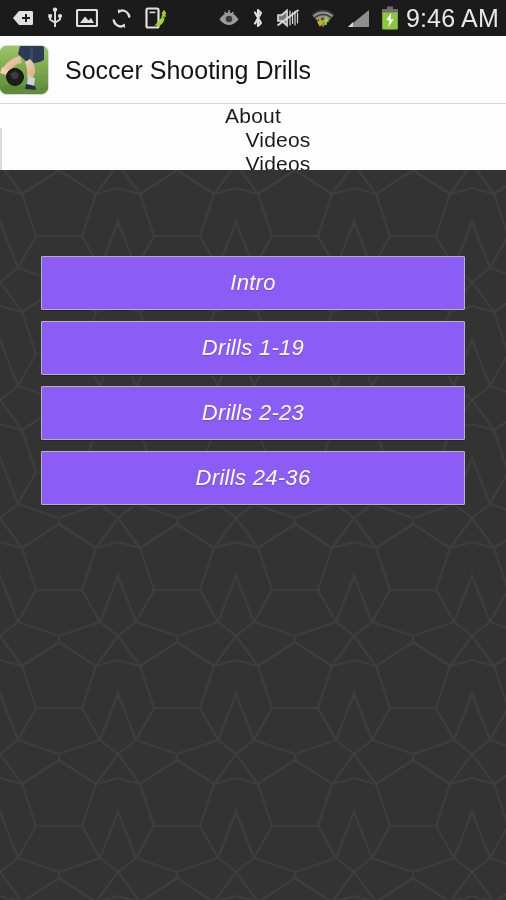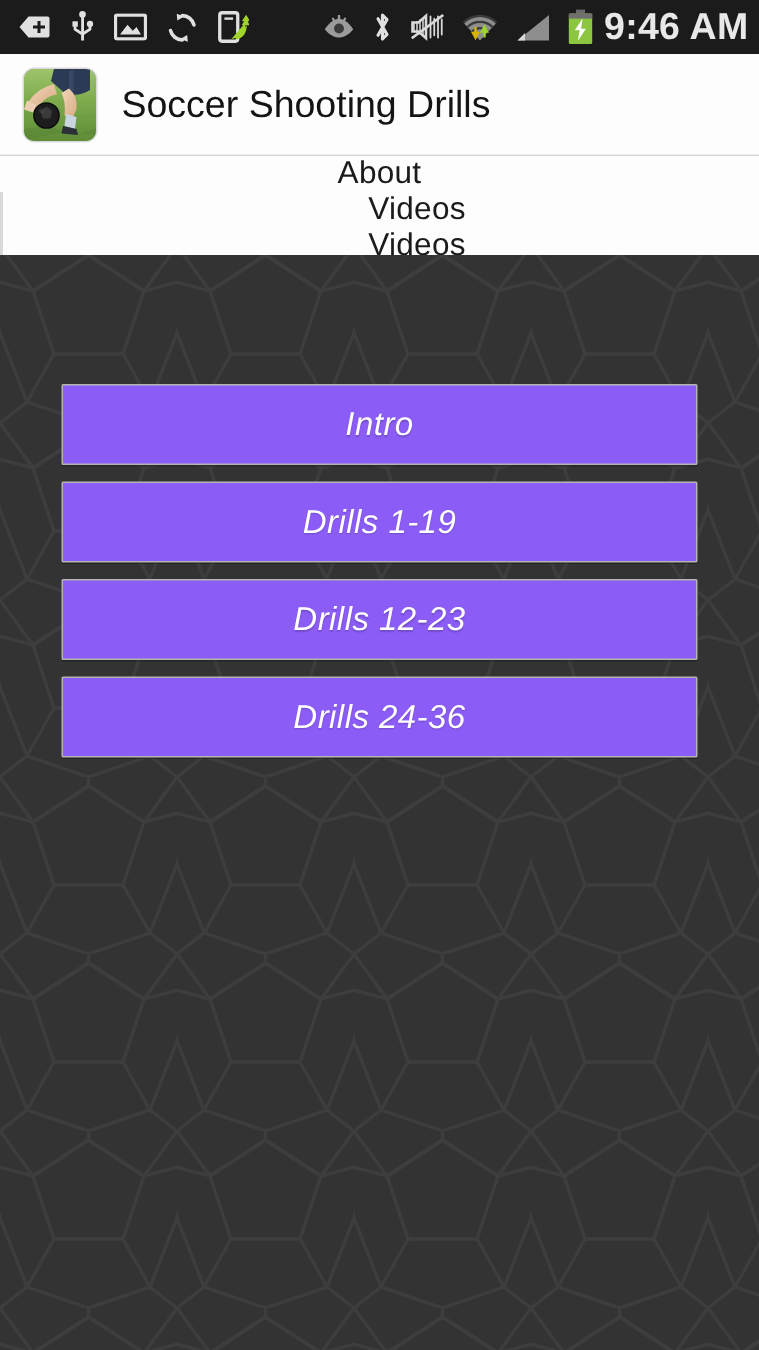--- a/index.html
+++ b/index.html
@@ -46,34 +46,33 @@
   }
   .sb-icon {
     display: block;
     line-height: 0;
   }
   .clock {
     color: #e8e8e8;
     font-size: 25px;
     letter-spacing: 0.2px;
     margin-left: 7px;
-    font-weight: 700;
+    font-weight: 400;
     white-space: nowrap;
   }
 
   
   .appbar {
     position: absolute;
     top: 36px; left: 0;
     width: 506px;
     height: 68px;
     background: #fdfdfd;
     display: flex;
     align-items: center;
-    padding-left: 16px;
     box-sizing: border-box;
   }
   .app-icon {
     width: 48px;
     height: 48px;
     border-radius: 7px;
     overflow: hidden;
     flex: 0 0 auto;
     box-shadow: 0 0 0 1px rgba(0,0,0,0.14);
     background: #6f9b4b;
@@ -371,21 +370,21 @@
 
       <div class="drill-btn">
         <span class="drill-label">Intro</span>
       </div>
 
       <div class="drill-btn">
         <span class="drill-label">Drills 1-19</span>
       </div>
 
       <div class="drill-btn">
-        <span class="drill-label">Drills 12-23</span>
+        <span class="drill-label">Drills 2-23</span>
       </div>
 
       <div class="drill-btn">
         <span class="drill-label">Drills 24-36</span>
       </div>
 
     </div>
   </div>
 
 </div>

